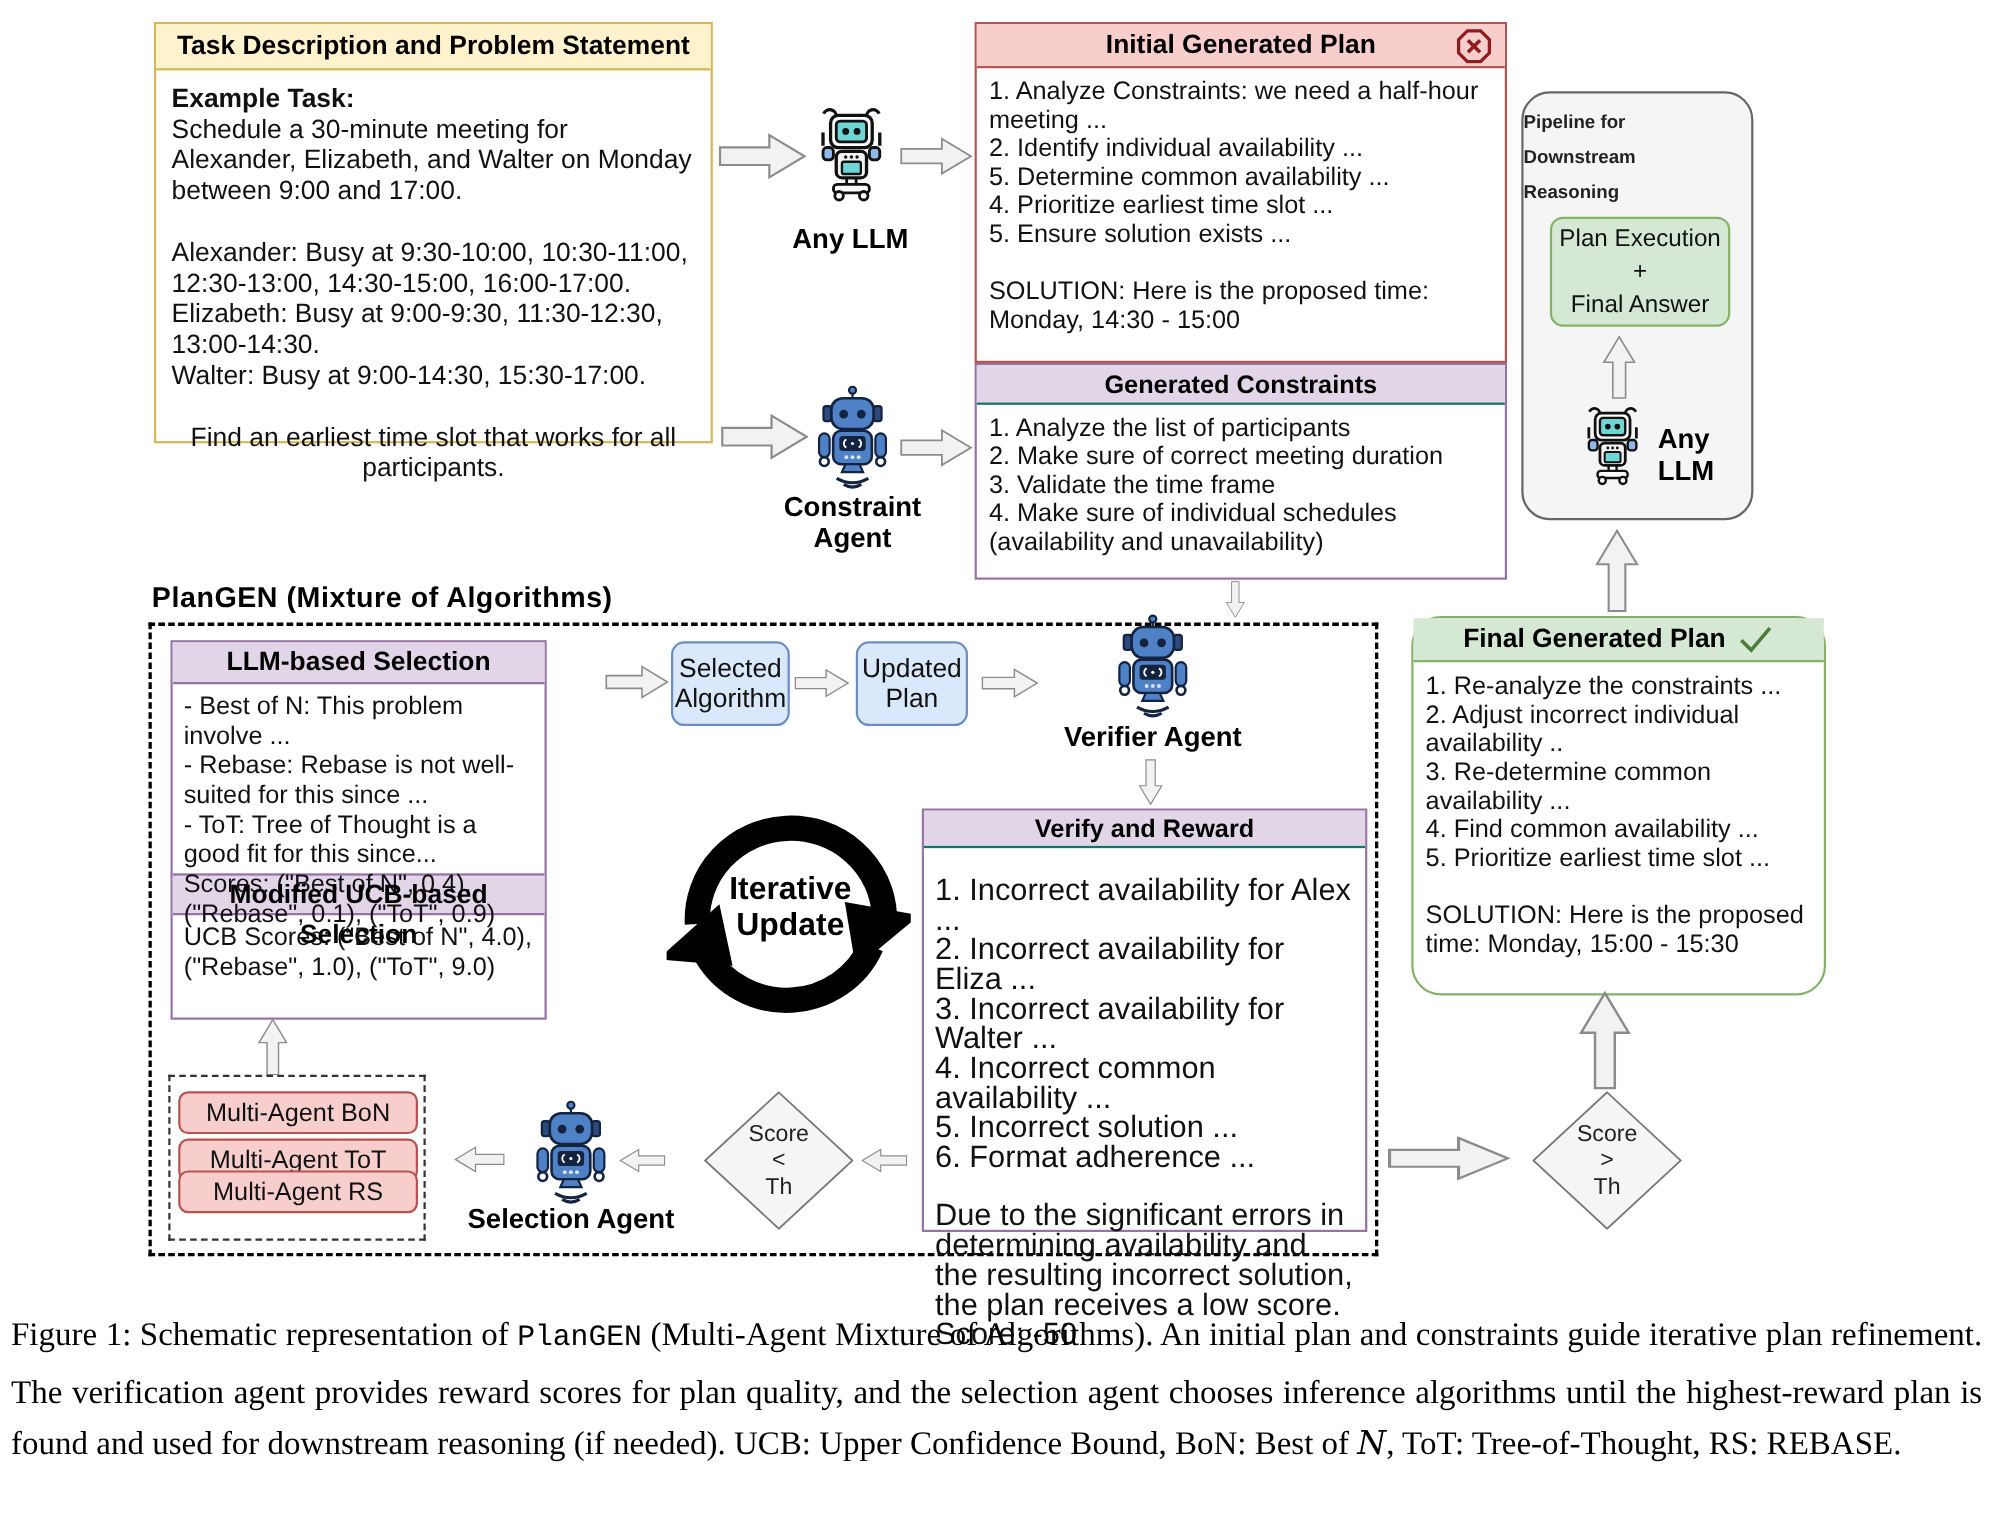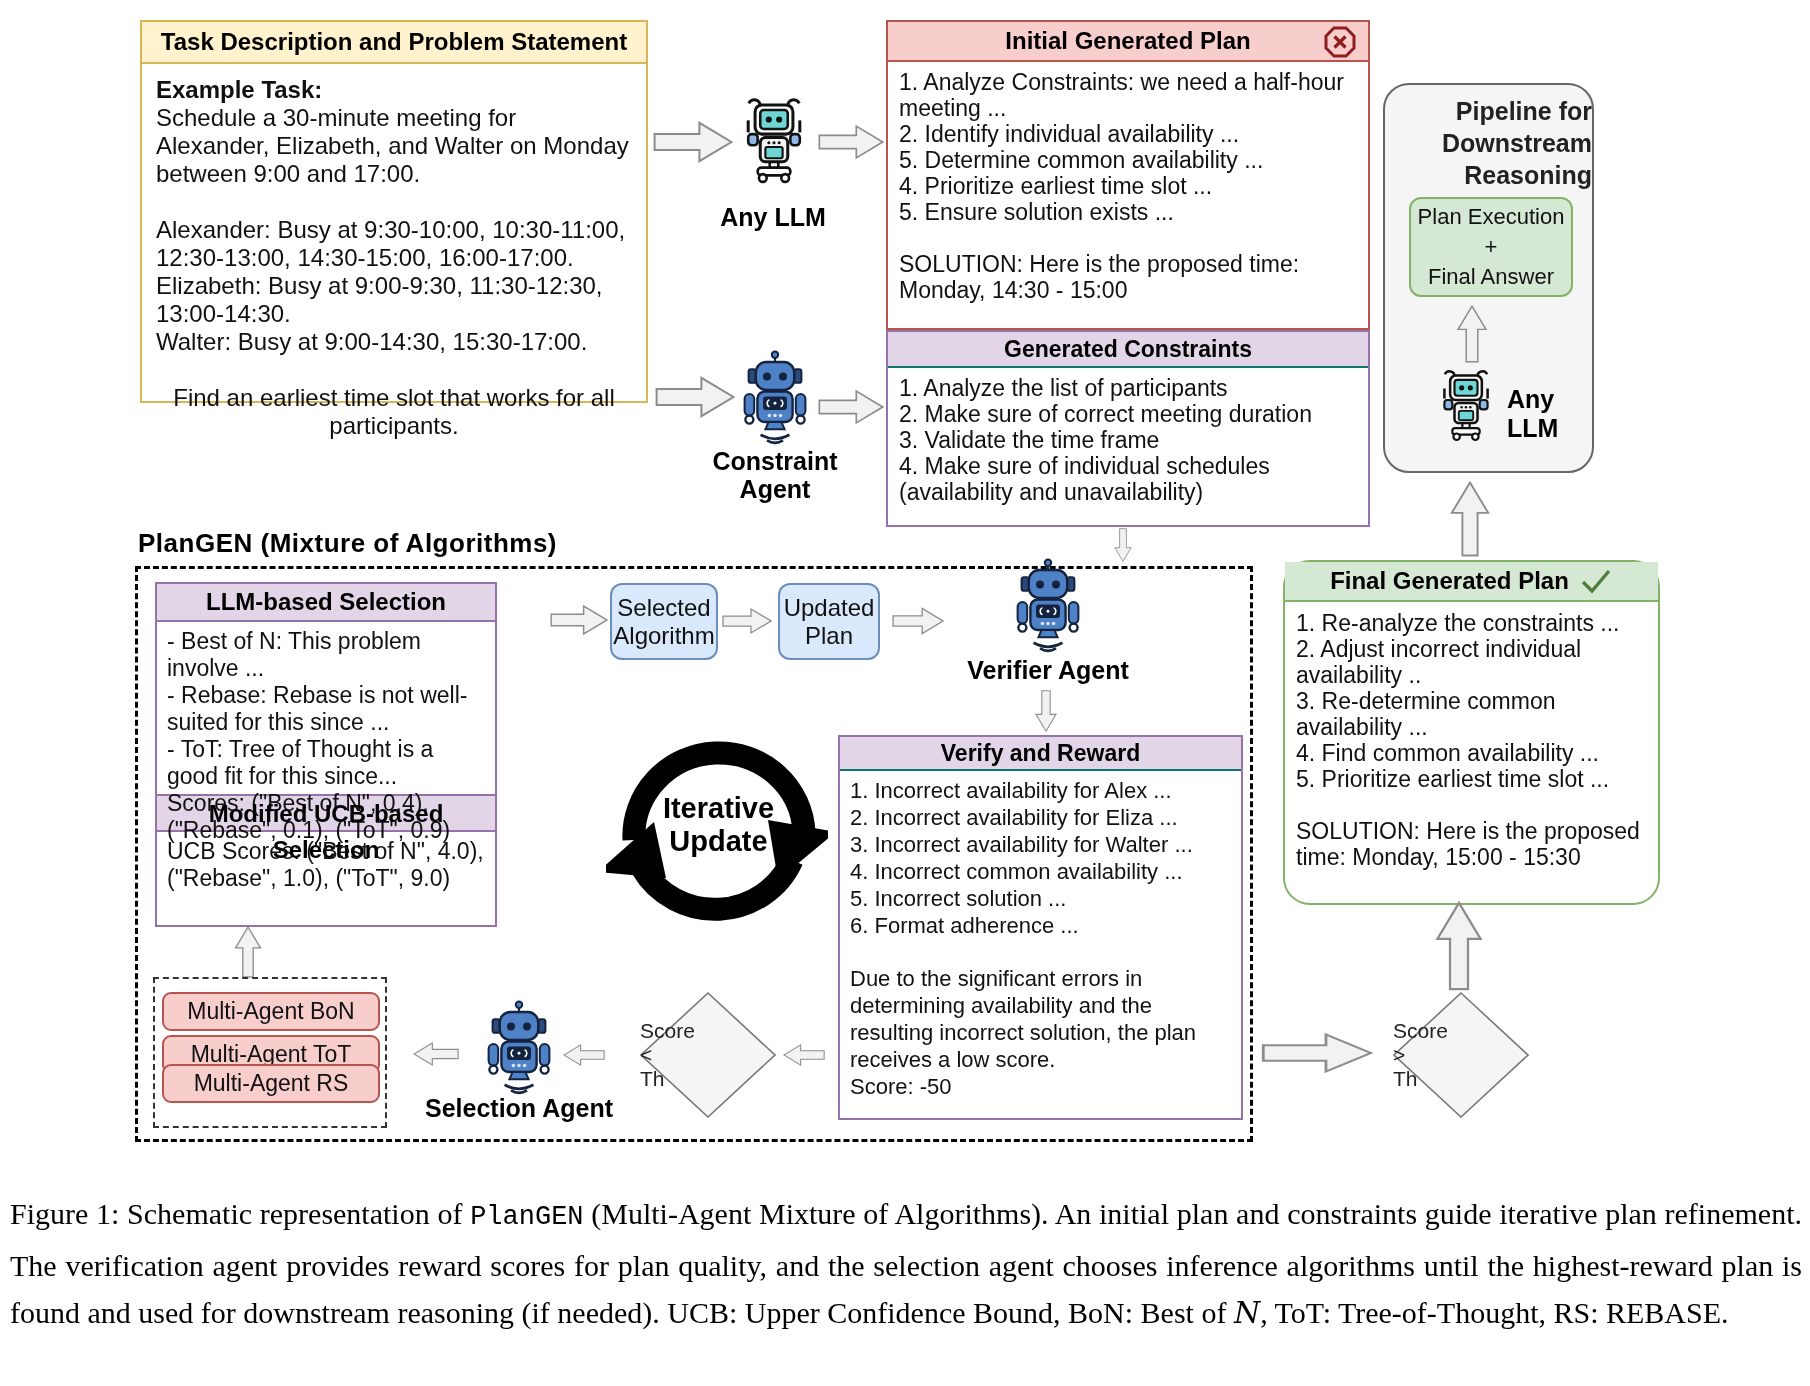--- a/index.html
+++ b/index.html
@@ -32,26 +32,26 @@
 
   .blue-chip { position:absolute; background:#DAE8FC; border:2px solid #6C8EBF; border-radius:12px; display:flex; align-items:center; justify-content:center; text-align:center; font-size:24px; color:#111; line-height:28px; padding:4px; }
   .pink-pill { position:absolute; background:#F8CECC; border:2px solid #B85450; border-radius:9px; display:flex; align-items:center; justify-content:center; font-size:23px; color:#111; }
 
   .dashed-frame { position:absolute; border:3px dashed #000; }
   .dotted-frame { position:absolute; border:2px dashed #333; }
 
   .robot-label { position:absolute; font-weight:bold; font-size:25px; color:#000; text-align:center; }
 
   .diamond-wrap { position:absolute; }
-  .diamond-text { position:absolute; inset:0; display:flex; flex-direction:column; align-items:flex-start; justify-content:center; font-size:21px; color:#222; line-height:24px; }
+  .diamond-text { position:absolute; inset:0; display:flex; flex-direction:column; align-items:center; justify-content:center; font-size:21px; color:#222; line-height:24px; }
 
   .plangen-title { position:absolute; font-weight:bold; font-size:26px; letter-spacing:0.5px; color:#000; }
 
   .pipeline-box { position:absolute; background:#F5F5F5; border:2px solid #666; border-radius:26px; }
-  .pipeline-title { font-weight:bold; font-size:25px; line-height:32px; text-align:right; color:#222; padding-top:10px; }
+  .pipeline-title { font-weight:bold; font-size:17px; line-height:32px; text-align:left; color:#222; padding-top:10px; }
   .green-chip { position:absolute; background:#D5E8D4; border:2px solid #82B366; border-radius:12px; text-align:center; font-size:22px; line-height:30px; color:#111; padding-top:3px; }
 
   .iter-text { position:absolute; inset:0; display:flex; flex-direction:column; align-items:center; justify-content:center; font-weight:bold; font-size:29px; line-height:33px; color:#000; }
 
   .caption { position:absolute; left:10px; top:1190px; width:1792px; font-family:"Liberation Serif", serif; font-size:30px; line-height:47.5px; color:#000; text-align:justify; }
   .caption .mono { font-family:"Liberation Mono", monospace; font-size:27px; }
   .caption .scriptN { font-style:italic; font-family:"DejaVu Serif", serif; }
 
   svg { display:block; }
 </style>
@@ -267,21 +267,21 @@
     <path d="M 186 142 A 84 82 0 0 1 36 150" stroke="#000" stroke-width="23" fill="none"></path>
     <polygon points="60,146 -8,140 48,90" fill="#000" transform="translate(0,14)"></polygon>
   </svg>
   <div class="iter-text" style="left:636px; top:790px; width:165px; height:70px; position:absolute;">
     <span>Iterative</span>
     <span>Update</span>
   </div>
 
   <div class="panel purple-box" style="left:838px; top:735px; width:405px; height:385px;">
     <div class="panel-header" style="height:34px;">Verify and Reward</div>
-    <div class="panel-body" style="font-size:22px; line-height:27px; padding:6px 10px;">
+    <div class="panel-body" style="font-size:28px; line-height:27px; padding:24px 10px;">
       <div>1. Incorrect availability for Alex ...</div>
       <div>2. Incorrect availability for Eliza ...</div>
       <div>3. Incorrect availability for Walter ...</div>
       <div>4. Incorrect common availability ...</div>
       <div>5. Incorrect solution ...</div>
       <div>6. Format adherence ...</div>
       <div class="blank-line"></div>
       <div>Due to the significant errors in determining availability and the resulting incorrect solution, the plan receives a low score.</div>
       <div>Score: -50</div>
     </div>

